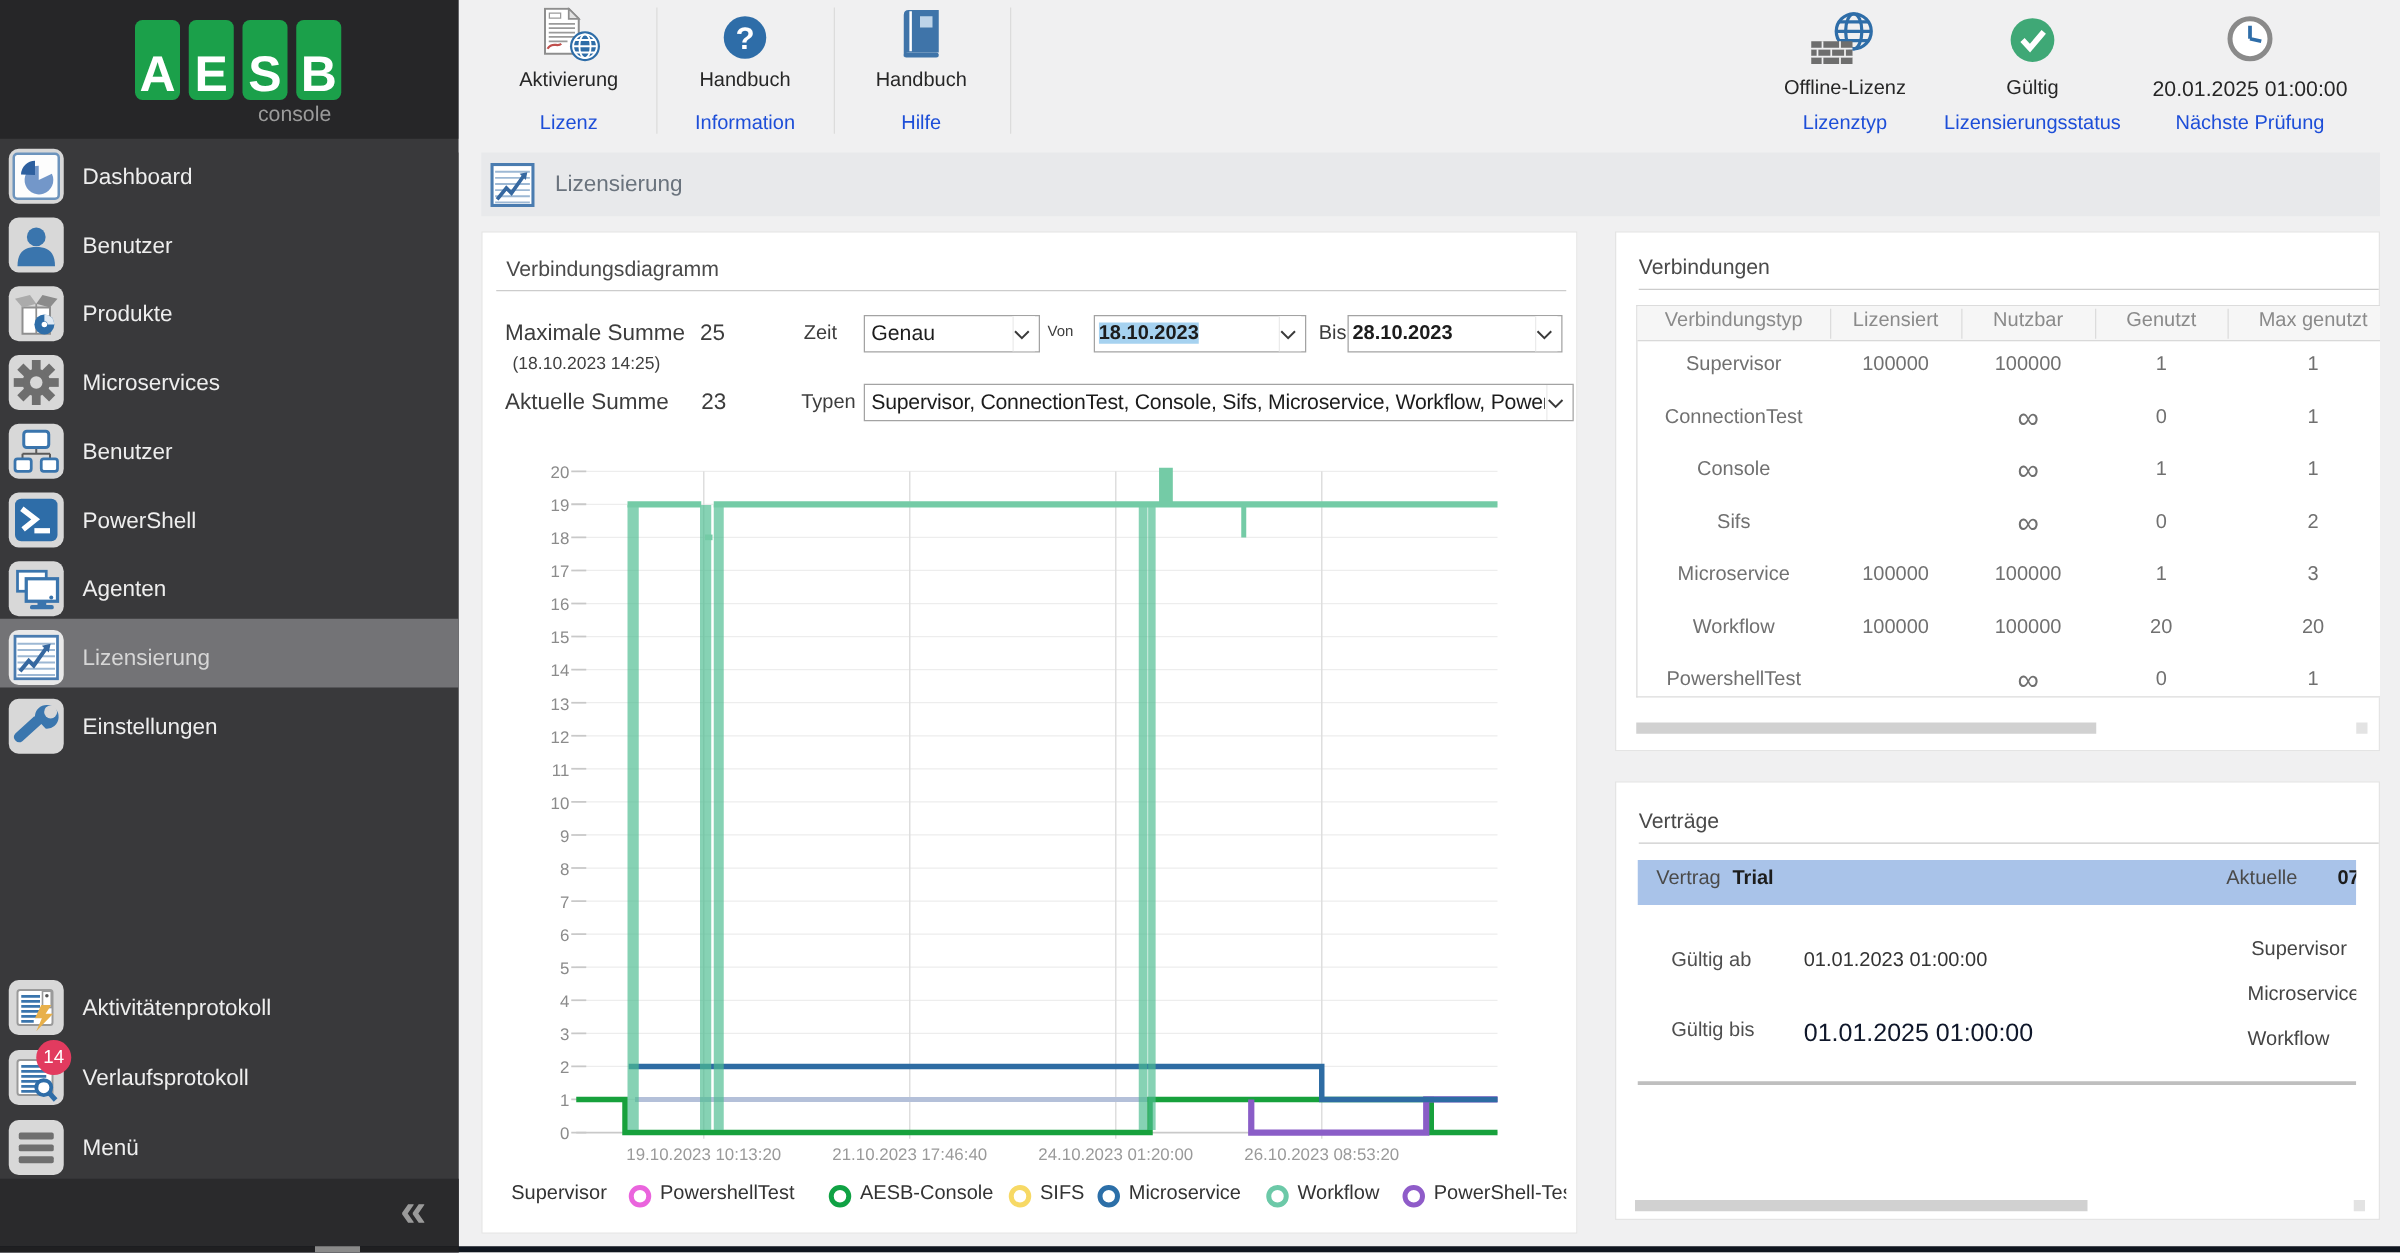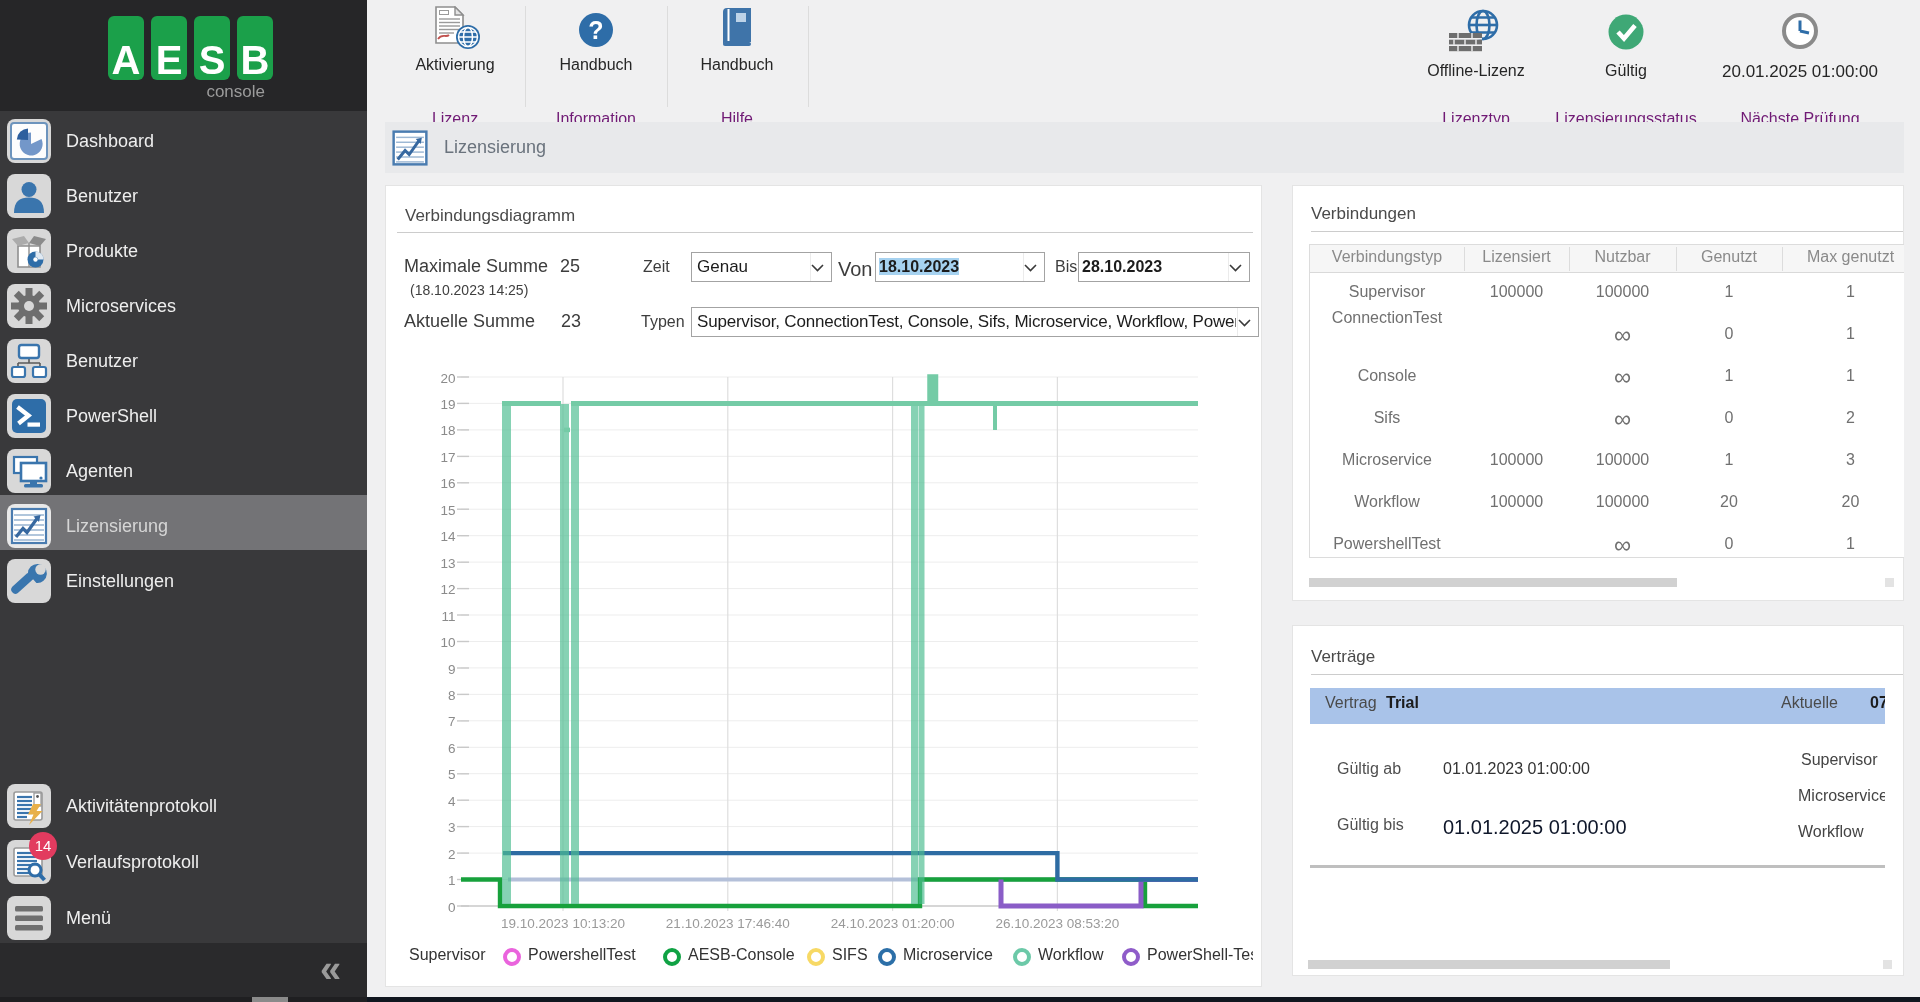--- a/index.html
+++ b/index.html
@@ -18,21 +18,21 @@
 #sidefoot { position:absolute; left:0; top:943px; width:367px; height:59px; background:#2a2a2c; }
 #collapse { position:absolute; left:320px; top:948px; color:#9a9a9a; font-size:38px; font-weight:bold; letter-spacing:-2px; }
 .badge { position:absolute; left:22px; top:-8px; width:28px; height:28px; border-radius:50%; background:#e23b5f; color:#fff; font-size:15px; text-align:center; line-height:28px; }
 
 
 #ribbon { position:absolute; left:367px; top:0; width:1553px; height:122px; background:#f0f0f1; }
 .rsep { position:absolute; top:6px; height:101px; width:1px; background:#dcdcdc; }
 .ritem { position:absolute; text-align:center; }
 .ritem svg { margin-bottom:2px; }
 .rlabel { color:#262626; font-size:16px; }
-.rgroup { position:absolute; color:#701a75; font-size:16px; text-align:center; top:110px; }
+.rgroup { position:absolute; color:#1d4ed8; font-size:16px; text-align:center; top:90px; }
 
 
 #titlebar { position:absolute; left:385px; top:122px; width:1519px; height:51px; background:#e8e9eb; }
 #titlebar .ttl { position:absolute; left:59px; top:0; height:51px; line-height:51px; color:#6a737d; font-size:18px; }
 
 
 .panel { position:absolute; background:#fff; border:1px solid #e4e4e4; }
 #p-chart { left:385px; top:185px; width:877px; height:802px; }
 #p-verb  { left:1292px; top:185px; width:612px; height:416px; }
 #p-vert  { left:1292px; top:625px; width:612px; height:351px; }
@@ -347,21 +347,21 @@
 
     <div class="clabel" style="left:257px; top:72px; font-size:16px;">Zeit</div>
     <div class="combo" style="left:305px; top:66px; width:141px; height:30px;">
       <div class="ct" style="line-height:28px; right:30px;">Genau</div>
       <div class="chev" style="top:0; height:28px;">
           <svg width="13" height="8" viewBox="0 0 13 8" style="position:absolute; top:11px;">
             <polyline points="1,1 6.5,6.5 12,1" stroke="#3a3a3a" stroke-width="1.6" fill="none"></polyline>
           </svg>
         </div>
     </div>
-    <div class="clabel" style="left:452px; top:72px; font-size:20px;">Von</div>
+    <div class="clabel" style="left:452px; top:72px; font-size:12px;">Von</div>
     <div class="combo" style="left:489px; top:66px; width:170px; height:30px;">
       <div class="ct" style="left:3px; line-height:28px; right:26px; font-weight:bold; font-size:16px;"><span style="background:#a6d2f0;">18.10.2023</span></div>
       <div class="chev" style="top:0; height:28px;">
           <svg width="13" height="8" viewBox="0 0 13 8" style="position:absolute; top:11px;">
             <polyline points="1,1 6.5,6.5 12,1" stroke="#3a3a3a" stroke-width="1.6" fill="none"></polyline>
           </svg>
         </div>
     </div>
     <div class="clabel" style="left:669px; top:72px; font-size:16px;">Bis</div>
     <div class="combo" style="left:692px; top:66px; width:172px; height:30px;">
@@ -517,21 +517,21 @@
       <div class="th" style="left:0px; top:3px; width:154px;">Verbindungstyp</div>
       <div class="th" style="left:154px; top:3px; width:105px;">Lizensiert</div>
       <div class="th" style="left:259px; top:3px; width:107px;">Nutzbar</div>
       <div class="th" style="left:366px; top:3px; width:106px;">Genutzt</div>
       <div class="th" style="left:472px; top:3px; width:137px;">Max genutzt</div>
       <div class="td" style="left:0px; top:38px; width:154px;">Supervisor</div>
       <div class="td" style="left:154px; top:38px; width:105px;">100000</div>
       <div class="td" style="left:259px; top:38px; width:107px;">100000</div>
       <div class="td" style="left:366px; top:38px; width:106px;">1</div>
       <div class="td" style="left:472px; top:38px; width:137px;">1</div>
-      <div class="td" style="left:0px; top:64px; width:154px;">ConnectionTest</div>
+      <div class="td" style="left:0px; top:80px; width:154px;">ConnectionTest</div>
       <div class="td" style="left:259px; top:80px; width:107px; font-size:24px; line-height:20px;">∞</div>
       <div class="td" style="left:366px; top:80px; width:106px;">0</div>
       <div class="td" style="left:472px; top:80px; width:137px;">1</div>
       <div class="td" style="left:0px; top:122px; width:154px;">Console</div>
       <div class="td" style="left:259px; top:122px; width:107px; font-size:24px; line-height:20px;">∞</div>
       <div class="td" style="left:366px; top:122px; width:106px;">1</div>
       <div class="td" style="left:472px; top:122px; width:137px;">1</div>
       <div class="td" style="left:0px; top:164px; width:154px;">Sifs</div>
       <div class="td" style="left:259px; top:164px; width:107px; font-size:24px; line-height:20px;">∞</div>
       <div class="td" style="left:366px; top:164px; width:106px;">0</div>

